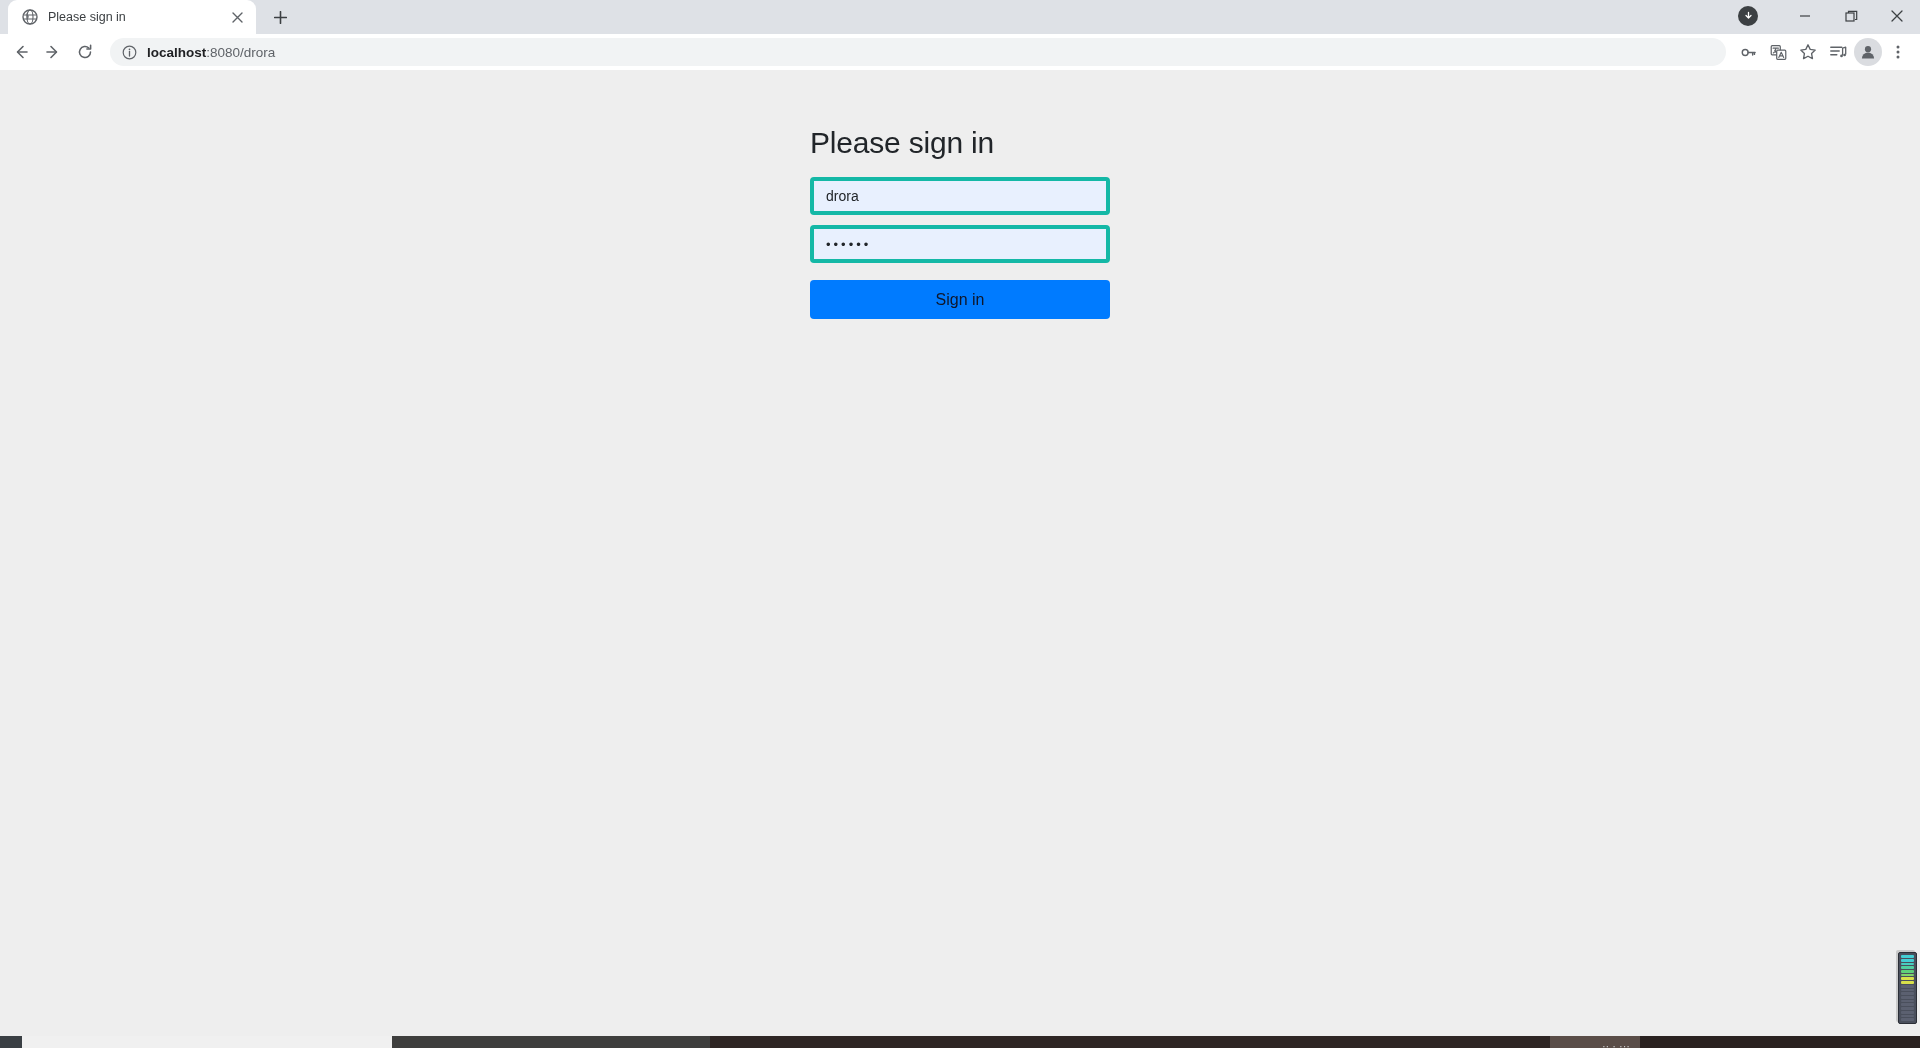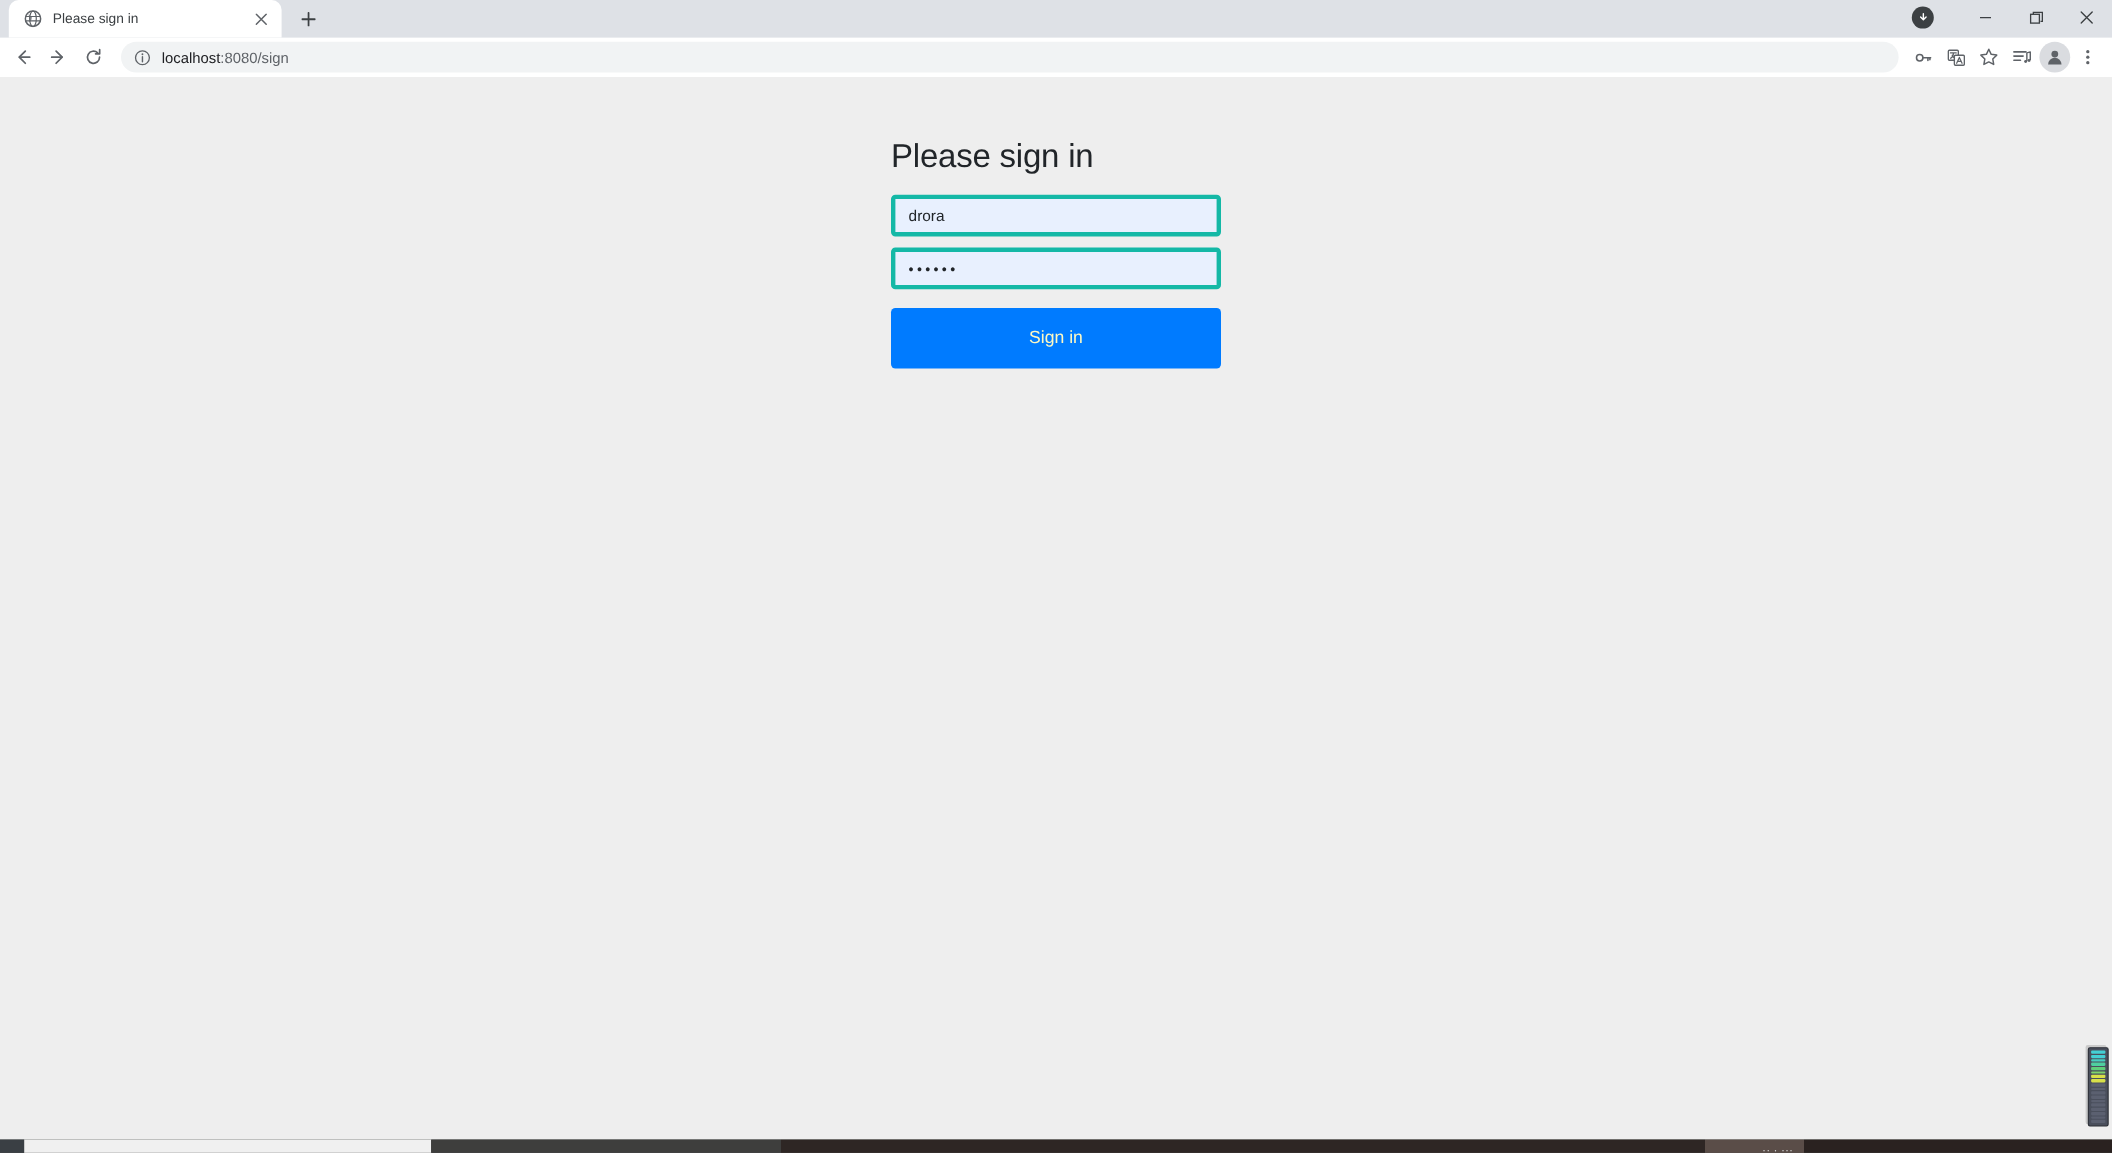--- a/index.html
+++ b/index.html
@@ -118,21 +118,21 @@
     align-items: center;
     padding: 0 12px;
     margin: 0 6px 0 8px;
     gap: 10px;
   }
   .omni-url {
     font-size: 13.5px;
     color: #5f6368;
     white-space: nowrap;
   }
-  .omni-url b { color: #202124; font-weight: normal; }
+  .omni-url b { color: #202124; font-weight: bold; }
 
   .tbicon {
     width: 28px; height: 28px;
     display: flex; align-items: center; justify-content: center;
     border-radius: 50%;
     color: #5f6368;
     flex: 0 0 28px;
   }
   .tbicon.profile {
     background: #dadce0;
@@ -177,25 +177,25 @@
     font-size: 14px;
     color: #212529;
   }
   .field.password {
     letter-spacing: 3px;
     font-size: 13px;
   }
 
   .signin-btn {
     width: 300px;
-    height: 55px;
+    height: 39px;
     background: #007bff;
     border: none;
     border-radius: 4px;
-    color: #fef9c3;
+    color: #0f172a;
     font-size: 16px;
     font-family: "Liberation Sans", sans-serif;
     margin-top: 7px;
     cursor: pointer;
   }
 
   
   .levelmeter {
     position: absolute;
     right: 3px;
@@ -319,21 +319,21 @@
     </span>
 
     <div class="omnibox">
       <span style="display:flex;">
         <svg width="15" height="15" viewBox="0 0 15 15">
           <circle cx="7.5" cy="7.5" r="6.3" fill="none" stroke="#5f6368" stroke-width="1.2"></circle>
           <circle cx="7.5" cy="4.3" r="0.85" fill="#5f6368"></circle>
           <path d="M7.5 6.5v4.6" stroke="#5f6368" stroke-width="1.3" stroke-linecap="round"></path>
         </svg>
       </span>
-      <span class="omni-url"><b>localhost</b><span>:8080/sign</span></span>
+      <span class="omni-url"><b>localhost</b><span>:8080/drora</span></span>
     </div>
 
     <span class="tbicon">
       <svg width="17" height="17" viewBox="0 0 18 18">
         <circle cx="5.5" cy="9" r="3.1" fill="none" stroke="#5f6368" stroke-width="1.5"></circle>
         <path d="M8.6 9H16M13.4 9v2.6M15.3 9v2" stroke="#5f6368" stroke-width="1.5" stroke-linecap="round" fill="none"></path>
       </svg>
     </span>
 
     <span class="tbicon">

